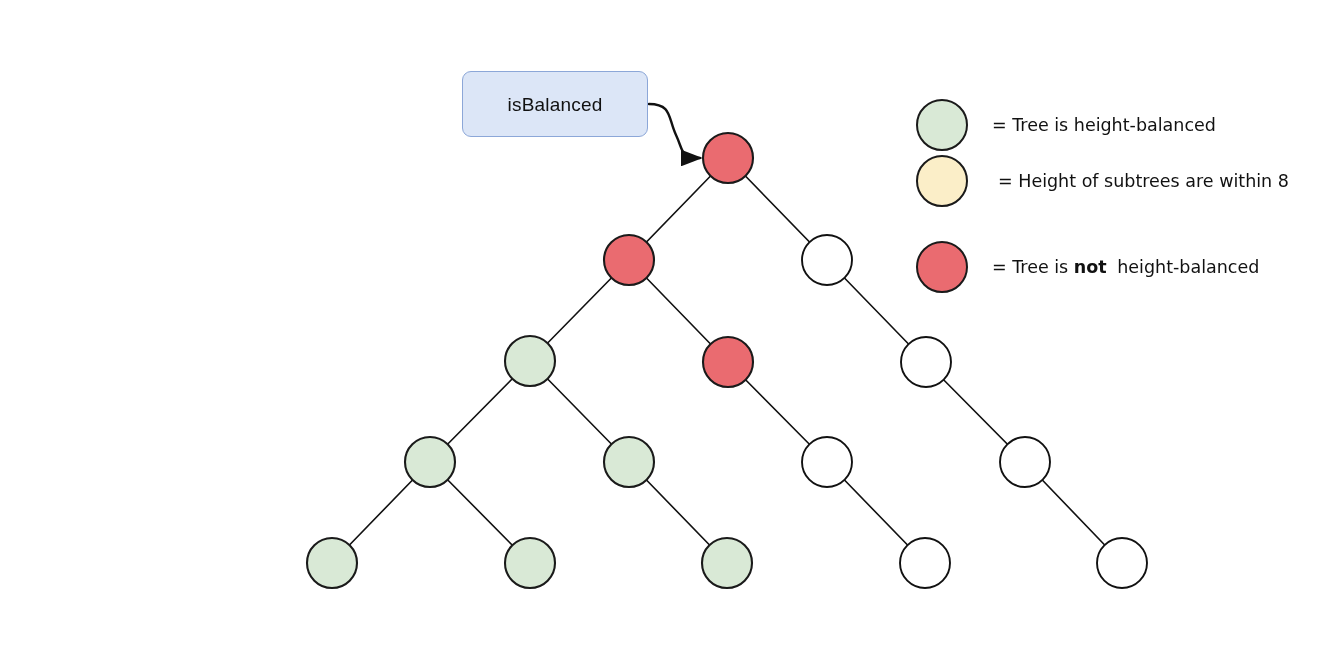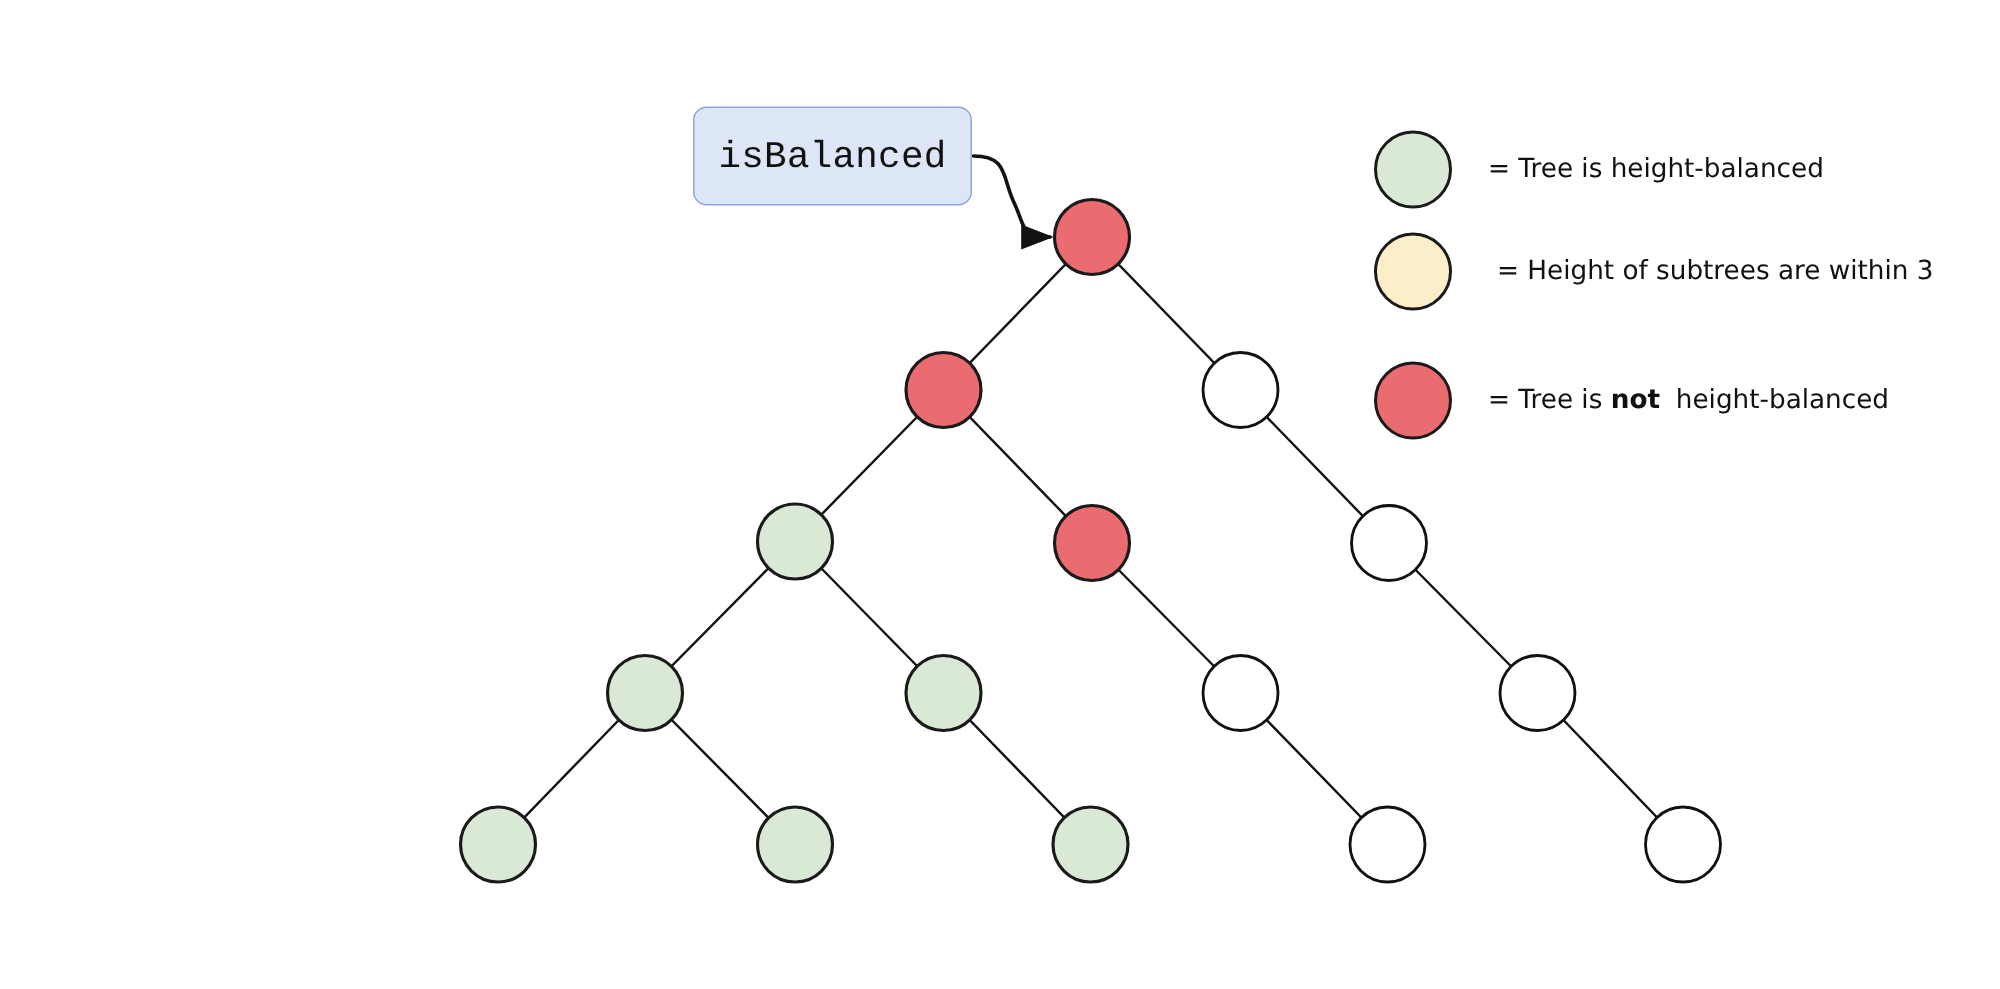--- a/index.html
+++ b/index.html
@@ -29,24 +29,24 @@
   .callout-box {
     position: absolute;
     box-sizing: border-box;
     display: flex;
     align-items: center;
     justify-content: center;
     background: #dce6f7;
     border: 1.6px solid #8ca7d8;
     border-radius: 9px;
     color: #111111;
-    font-size: 25px;
+    font-size: 19px;
     letter-spacing: 0.2px;
     line-height: 1;
-    font-family: Liberation Mono, monospace;
+    font-family: Liberation Sans, sans-serif;
   }
   
   .legend {
     position: absolute;
     left: 916px;
     top: 84px;
     width: 400px;
   }
   .legend-row {
     position: absolute;
@@ -123,27 +123,27 @@
     <g id="arrow-layer">
         <path d="M 649 104 C 672 104, 668 118, 676 135 C 684 152, 680 158, 700 158" fill="none" stroke="#111111" stroke-width="2.4" stroke-linecap="round" marker-end="url(#arrowhead)"></path>
       </g>
   </svg>
 
   <div class="callout-box" id="callout-box" style="left: 462px; top: 71px; width: 186px; height: 66px; background: rgb(220, 230, 247); border-color: rgb(140, 167, 216);">
     <span>isBalanced</span>
   </div>
 
   <div class="legend" id="legend">
-      <div class="legend-row" style="top: 0px;">
+      <div class="legend-row" style="top: 12px;">
         <div class="legend-swatch" style="background: rgb(217, 233, 214);"></div>
         <div class="legend-text">= Tree is height-balanced</div>
       </div>
       <div class="legend-row indented" style="top: 68px;">
         <div class="legend-swatch" style="background: rgb(251, 238, 200);"></div>
-        <div class="legend-text">= Height of subtrees are within 3</div>
+        <div class="legend-text">= Height of subtrees are within 8</div>
       </div>
       <div class="legend-row" style="top: 154px;">
         <div class="legend-swatch" style="background: rgb(234, 107, 112);"></div>
         <div class="legend-text">= Tree is <b>not</b> height-balanced</div>
       </div>
     </div>
 
 </div>
 
 </body></html>

